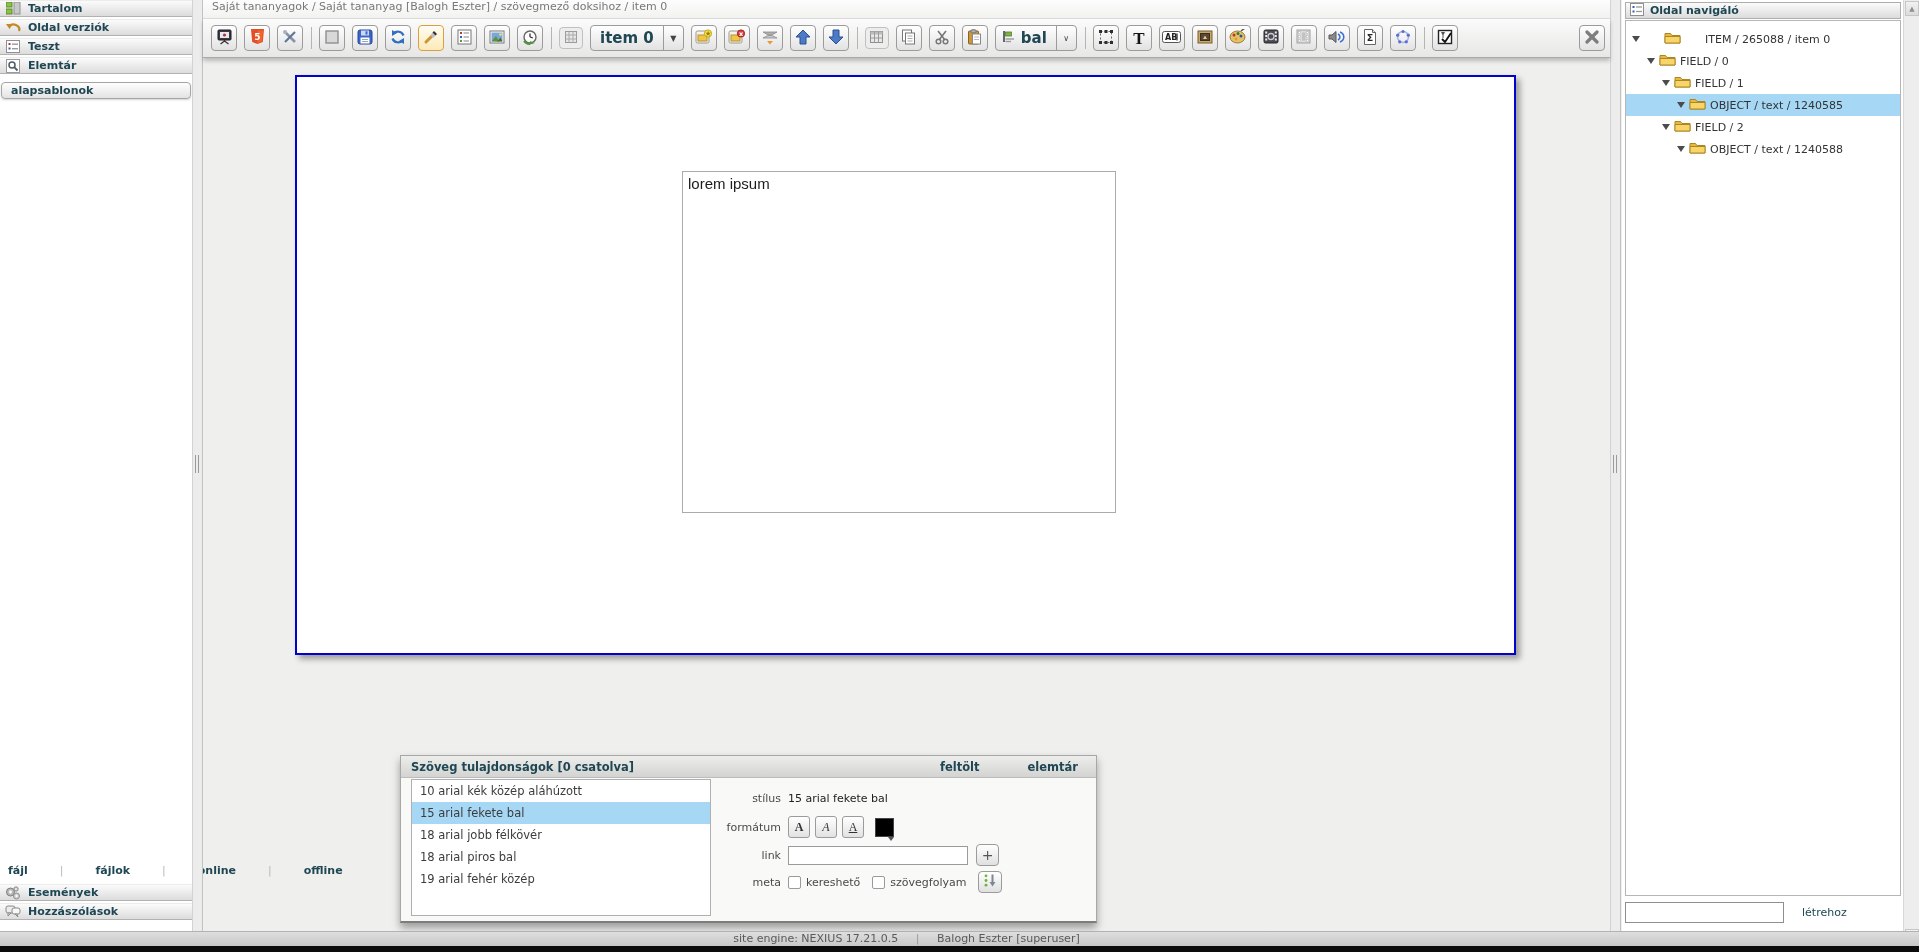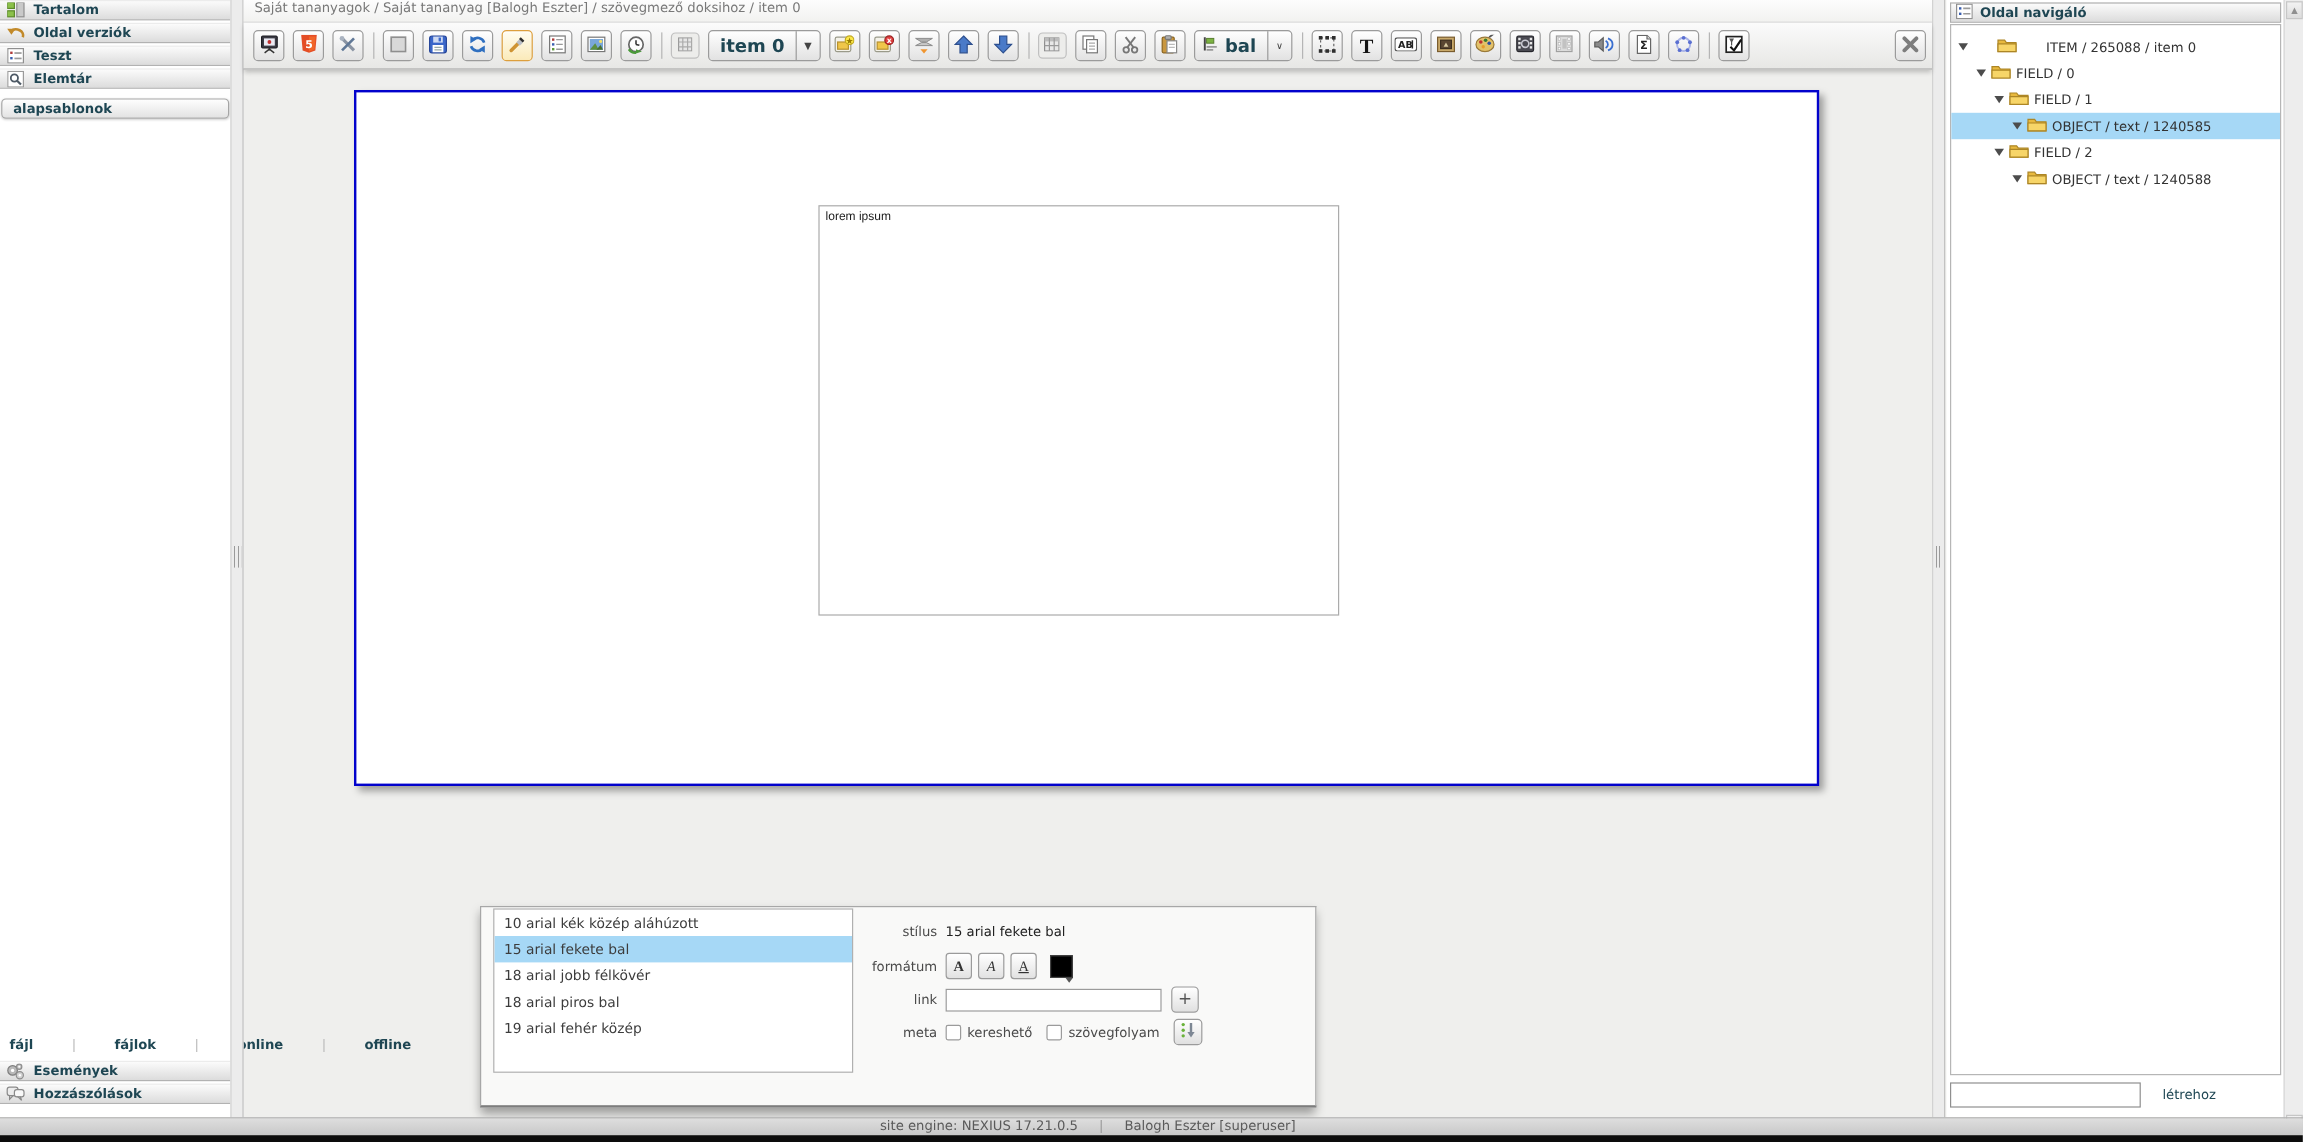--- a/index.html
+++ b/index.html
@@ -62,21 +62,21 @@
   .tb-close { position:absolute; right:5px; top:6px; margin:0; }
   .serifT { font-family:"Liberation Serif", serif; font-size:17px; font-weight:bold; color:#141414; line-height:1; }
   
   .page-canvas {
     position:absolute; left:92px; top:75px; width:1221px; height:580px;
     background:#fff; border:2px solid #0202cc; box-shadow:4px 4px 6px rgba(0,0,0,.35);
   }
   .text-object {
     position:absolute; left:385px; top:94px; width:434px; height:342px;
     border:1px solid #ababab; padding:3px 5px;
-    font-family:"Liberation Sans", sans-serif; font-size:10px; color:#1c1c1c; cursor:text;
+    font-family:"Liberation Sans", sans-serif; font-size:15px; color:#1c1c1c; cursor:text;
   }
   
   .props {
     position:absolute; left:400px; top:755px; width:697px; height:168px;
     background:#f9f9f8; border:1px solid #a7a7a7; border-bottom:2px solid #7d7d7d;
     box-shadow:0 5px 8px rgba(0,0,0,.35);
   }
   .pp-header {
     height:22px; background:linear-gradient(#ededeb,#d3d3d1); border-bottom:1px solid #bcbcbc;
     display:flex; align-items:center; padding:0 18px 0 10px;
@@ -517,20 +517,26 @@
           </svg></span>
     </div>
   </div>
 
   <div class="page-canvas">
     <div class="text-object">lorem ipsum</div>
   </div>
 </div>
 
 <div class="props">
+  <div class="pp-header">
+    <span>Szöveg tulajdonságok [0 csatolva]</span>
+    <span class="spacer"></span>
+    <span class="pp-link">feltölt</span>
+    <span class="pp-link">elemtár</span>
+  </div>
   <div class="pp-body">
     <div class="style-list">
       <div class="style-item">10 arial kék közép aláhúzott</div>
       <div class="style-item selected">15 arial fekete bal</div>
       <div class="style-item">18 arial jobb félkövér</div>
       <div class="style-item">18 arial piros bal</div>
       <div class="style-item">19 arial fehér közép</div>
     </div>
 
     <div class="pp-row" style="left:290px; top:14px;">

